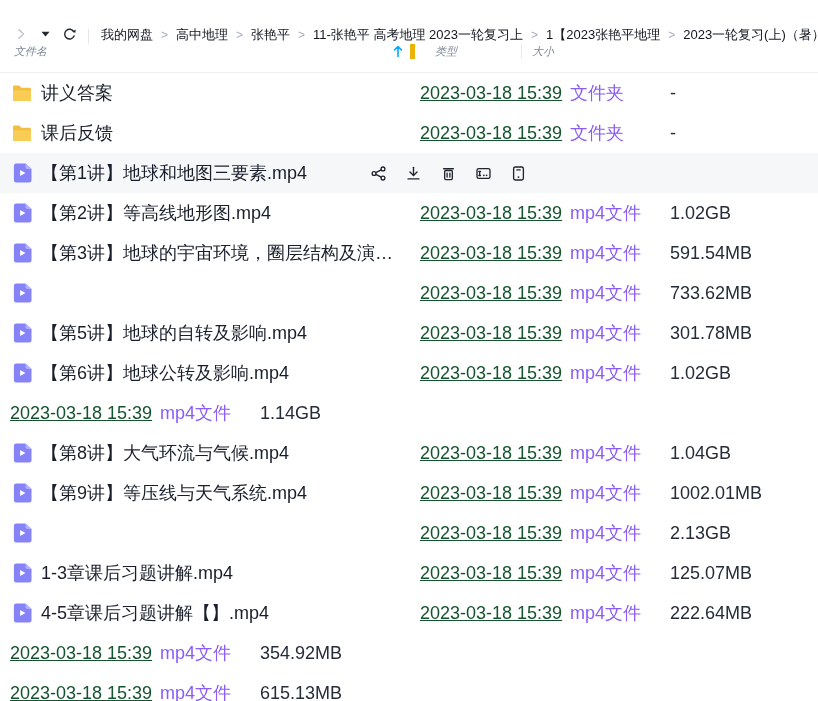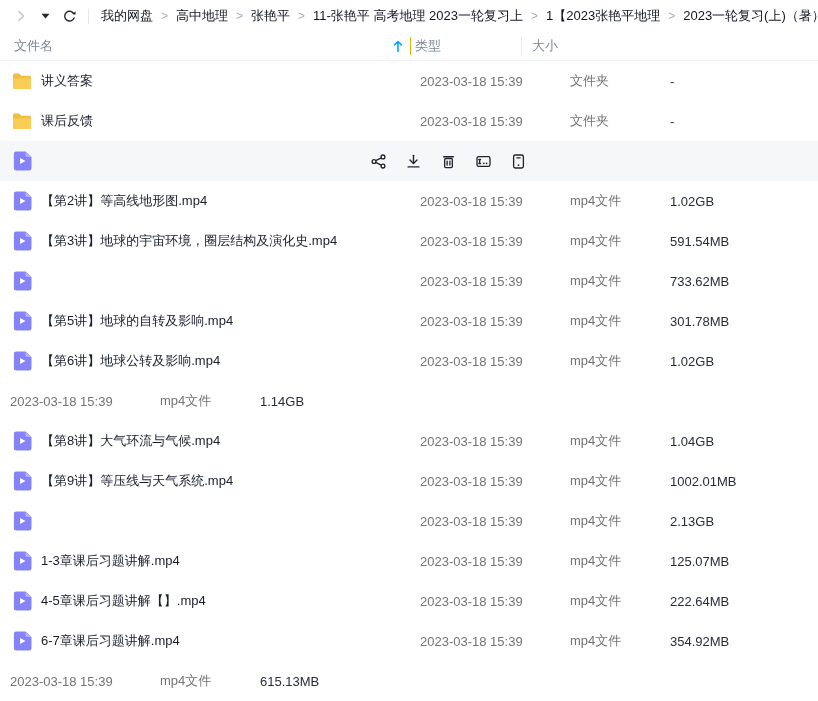--- a/index.html
+++ b/index.html
@@ -3,46 +3,46 @@
 <meta charset="utf-8">
 <style>
   html,body{margin:0;padding:0;}
   body{
     width:818px;height:701px;overflow:hidden;background:#fff;
     font-family:"Liberation Sans","DejaVu Sans",sans-serif;
     color:#171c28;-webkit-font-smoothing:antialiased;
   }
   svg{display:block}
   
-  .topbar{height:32px;display:flex;align-items:center;padding-left:12px;background:#fff;}
+  .topbar{height:32px;display:flex;align-items:flex-end;padding-left:12px;background:#fff;margin-top:12px;}
   .nav-ico{display:inline-flex;align-items:center;justify-content:center;height:20px;cursor:pointer;}
   .nav-ico.fwd{width:18px;}
   .nav-ico.caret{width:14px;margin-left:8px;}
   .nav-ico.refresh{width:18px;margin-left:8px;}
   .tb-divider{width:1px;height:15px;background:#e4e6ea;margin:0 12px 0 10px;}
   .breadcrumb{display:flex;align-items:center;font-size:13px;white-space:nowrap;overflow:hidden;flex:1;}
   .crumb{color:#12161f;cursor:pointer;}
   .crumb-sep{color:#a6adb8;margin:0 8px;font-size:12px;}
   
-  .thead{height:28px;display:flex;align-items:center;border-bottom:1px solid #eef0f3;font-size:13px;color:#7e8796;}
+  .thead{height:28px;display:flex;align-items:flex-start;border-bottom:1px solid #eef0f3;font-size:11px;color:#7e8796;font-style:italic;}
   .th{display:flex;align-items:center;box-sizing:border-box;}
   .th-name{flex:0 0 410px;padding-left:14px;}
   .th-time{flex:0 0 155px;padding-left:10px;border-left:1px solid #e9ebef;}
-  .th-type{flex:0 0 95px;padding-left:4px;border-left:1px solid #eab308;}
+  .th-type{flex:0 0 95px;padding-left:20px;border-left:5px solid #eab308;}
   .th-size{flex:0 0 93px;padding-left:10px;border-left:1px solid #e9ebef;margin-left:16px;}
   .th-extra{flex:1;border-left:1px solid #e9ebef;}
   .sort{margin-left:auto;margin-right:7px;display:inline-flex;cursor:pointer;}
   
-  .row{height:40px;display:flex;align-items:center;font-size:13px;position:relative;cursor:pointer;}
+  .row{height:40px;display:flex;align-items:center;font-size:18px;position:relative;cursor:pointer;}
   .row.active{background:#f6f7f9;}
   .cell-name{flex:0 0 410px;display:flex;align-items:center;padding-left:12px;box-sizing:border-box;overflow:hidden;}
   .file-ico{display:inline-flex;width:20px;flex:0 0 20px;justify-content:center;margin-right:9px;}
   .fname{white-space:nowrap;overflow:hidden;text-overflow:ellipsis;color:#191e2a;}
-  .cell-time{flex:0 0 155px;padding-left:10px;box-sizing:border-box;color:#737373;}
-  .cell-type{flex:0 0 95px;padding-left:5px;box-sizing:border-box;color:#737373;}
+  .cell-time{flex:0 0 155px;padding-left:10px;box-sizing:border-box;color:#14532d;text-decoration:underline;}
+  .cell-type{flex:0 0 95px;padding-left:5px;box-sizing:border-box;color:#8b5cf6;}
   .cell-size{flex:0 0 93px;padding-left:10px;box-sizing:border-box;color:#262c38;}
   .actions{position:absolute;left:370px;top:0;height:100%;display:flex;align-items:center;gap:18px;}
   .act-btn{display:inline-flex;width:17px;height:17px;color:#20242f;cursor:pointer;}
 </style>
 </head>
 <body>
 
 <div class="topbar">
   <span class="nav-ico fwd">
     <svg width="14" height="14" viewBox="0 0 16 16">
@@ -125,20 +125,21 @@
     </div>
     <div class="row active">
       <div class="cell-name">
         <span class="file-ico">
           <svg width="19" height="20" viewBox="0 0 19 20">
             <path d="M3.2.5h9.3L18.5 6v11.2a2.3 2.3 0 0 1-2.3 2.3H3.2A2.3 2.3 0 0 1 .9 17.2V2.8A2.3 2.3 0 0 1 3.2.5Z" fill="#8583f7"></path>
             <path d="M12.5.5 18.5 6h-4.2a1.8 1.8 0 0 1-1.8-1.8Z" fill="#b2b1fb"></path>
             <path d="M7.1 6.9 12.5 10 7.1 13.1Z" fill="#ffffff"></path>
           </svg>
         </span>
+        <span class="fname">【第1讲】地球和地图三要素.mp4</span>
       </div>
       <div class="actions">
         <span class="act-btn">
           <svg width="17" height="17" viewBox="0 0 16 16">
             <g fill="none" stroke="currentColor" stroke-width="1.25">
               <circle cx="12.2" cy="3.7" r="1.8"></circle>
               <circle cx="3.8" cy="8" r="1.8"></circle>
               <circle cx="12.2" cy="12.3" r="1.8"></circle>
               <path d="M5.4 7.2 10.6 4.6 M5.4 8.8 10.6 11.4"></path>
             </g>
@@ -330,30 +331,20 @@
             <path d="M7.1 6.9 12.5 10 7.1 13.1Z" fill="#ffffff"></path>
           </svg>
         </span>
         <span class="fname">4-5章课后习题讲解【】.mp4</span>
       </div>
       <div class="cell-time">2023-03-18 15:39</div>
       <div class="cell-type">mp4文件</div>
       <div class="cell-size">222.64MB</div>
     </div>
     <div class="row">
-      <div class="cell-name">
-        <span class="file-ico">
-          <svg width="19" height="20" viewBox="0 0 19 20">
-            <path d="M3.2.5h9.3L18.5 6v11.2a2.3 2.3 0 0 1-2.3 2.3H3.2A2.3 2.3 0 0 1 .9 17.2V2.8A2.3 2.3 0 0 1 3.2.5Z" fill="#8583f7"></path>
-            <path d="M12.5.5 18.5 6h-4.2a1.8 1.8 0 0 1-1.8-1.8Z" fill="#b2b1fb"></path>
-            <path d="M7.1 6.9 12.5 10 7.1 13.1Z" fill="#ffffff"></path>
-          </svg>
-        </span>
-        <span class="fname">6-7章课后习题讲解.mp4</span>
-      </div>
       <div class="cell-time">2023-03-18 15:39</div>
       <div class="cell-type">mp4文件</div>
       <div class="cell-size">354.92MB</div>
     </div>
     <div class="row">
       <div class="cell-time">2023-03-18 15:39</div>
       <div class="cell-type">mp4文件</div>
       <div class="cell-size">615.13MB</div>
     </div>
   </div>

